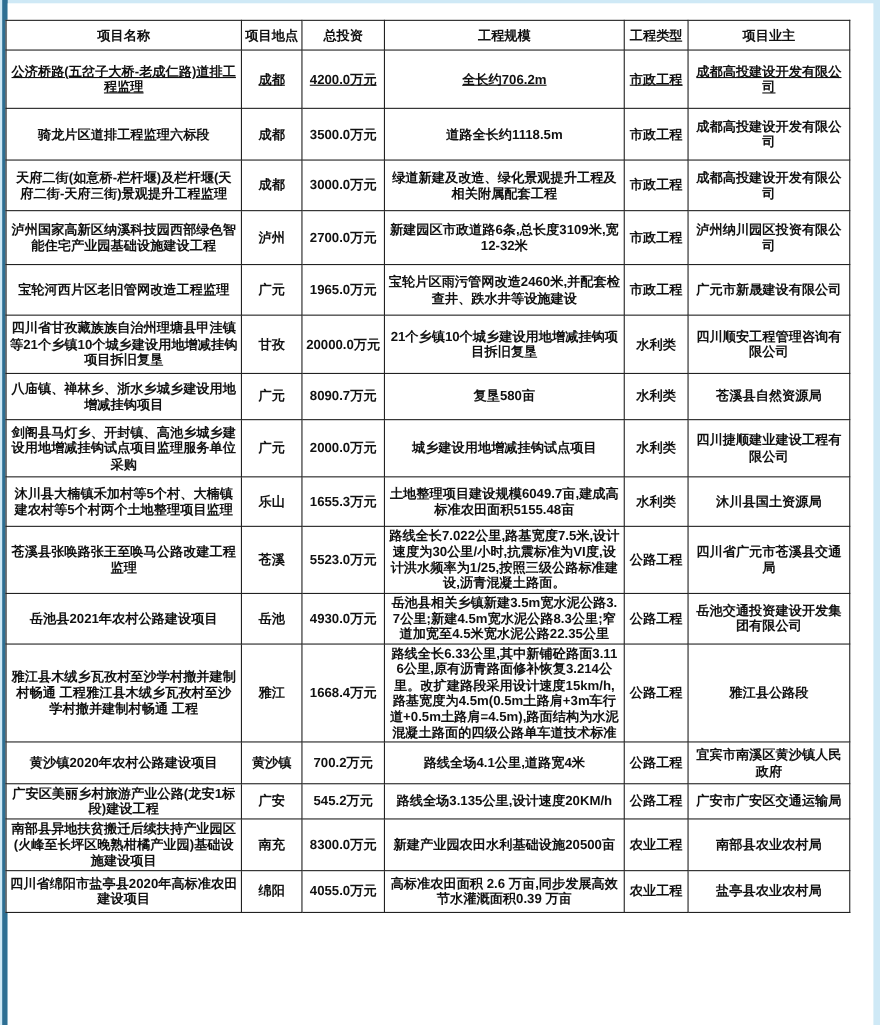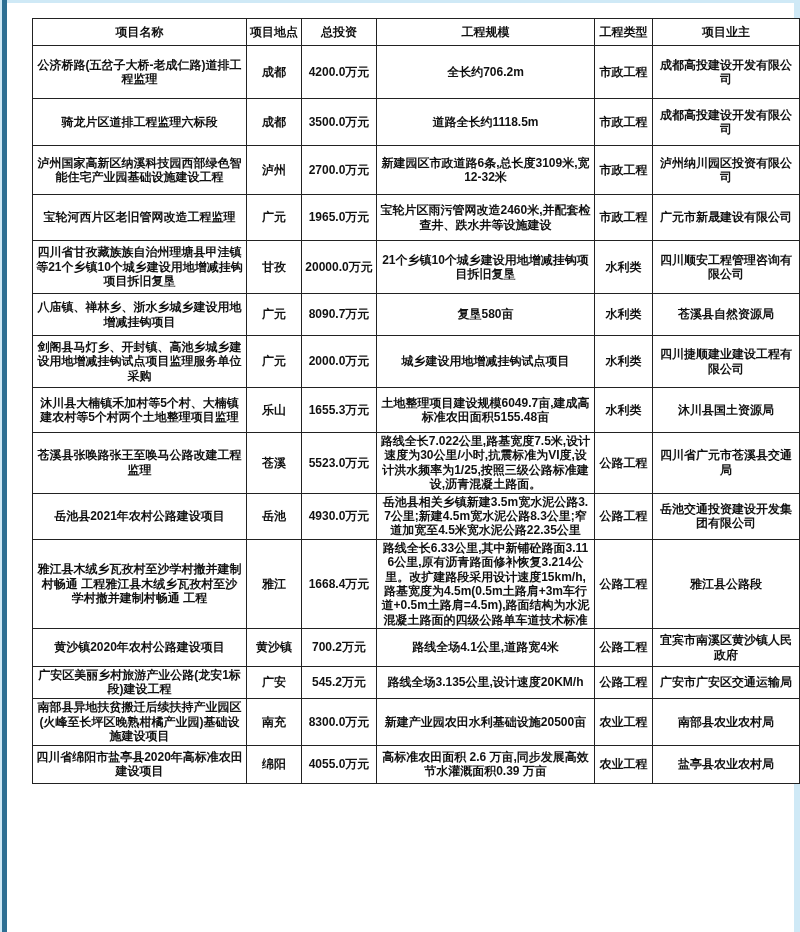--- a/index.html
+++ b/index.html
@@ -25,21 +25,21 @@
   .panel {
     position: absolute;
     left: 7px;
     top: 3px;
     width: 787px;
     height: 929px;
     background: #ffffff;
   }
   table.projects {
     position: absolute;
-    left: 32px;
+    left: 5px;
     top: 18px;
     width: 767px;
     border-collapse: collapse;
     table-layout: fixed;
     font-size: 12px;
     font-weight: bold;
     color: #111111;
     background: #ffffff;
   }
   table.projects th,
@@ -80,33 +80,41 @@
     <tr>
         <th>项目名称</th>
         <th>项目地点</th>
         <th>总投资</th>
         <th>工程规模</th>
         <th>工程类型</th>
         <th>项目业主</th>
       </tr>
   </thead>
   <tbody>
-      <tr style="height: 53px;">
+      <tr style="height: 53px; text-decoration: underline;">
         <td>公济桥路(五岔子大桥-老成仁路)道排工程监理</td>
         <td>成都</td>
         <td>4200.0万元</td>
         <td>全长约706.2m</td>
         <td>市政工程</td>
         <td>成都高投建设开发有限公司</td>
       </tr>
       <tr style="height: 47px; padding-left: 32px;">
         <td>骑龙片区道排工程监理六标段</td>
         <td>成都</td>
         <td>3500.0万元</td>
         <td>道路全长约1118.5m</td>
+        <td>市政工程</td>
+        <td>成都高投建设开发有限公司</td>
+      </tr>
+      <tr style="height: 46px;">
+        <td>天府二街(如意桥-栏杆堰)及栏杆堰(天府二街-天府三街)景观提升工程监理</td>
+        <td>成都</td>
+        <td>3000.0万元</td>
+        <td>绿道新建及改造、绿化景观提升工程及相关附属配套工程</td>
         <td>市政工程</td>
         <td>成都高投建设开发有限公司</td>
       </tr>
       <tr style="height: 49px;">
         <td>泸州国家高新区纳溪科技园西部绿色智能住宅产业园基础设施建设工程</td>
         <td>泸州</td>
         <td>2700.0万元</td>
         <td>新建园区市政道路6条,总长度3109米,宽12-32米</td>
         <td>市政工程</td>
         <td>泸州纳川园区投资有限公司</td>

